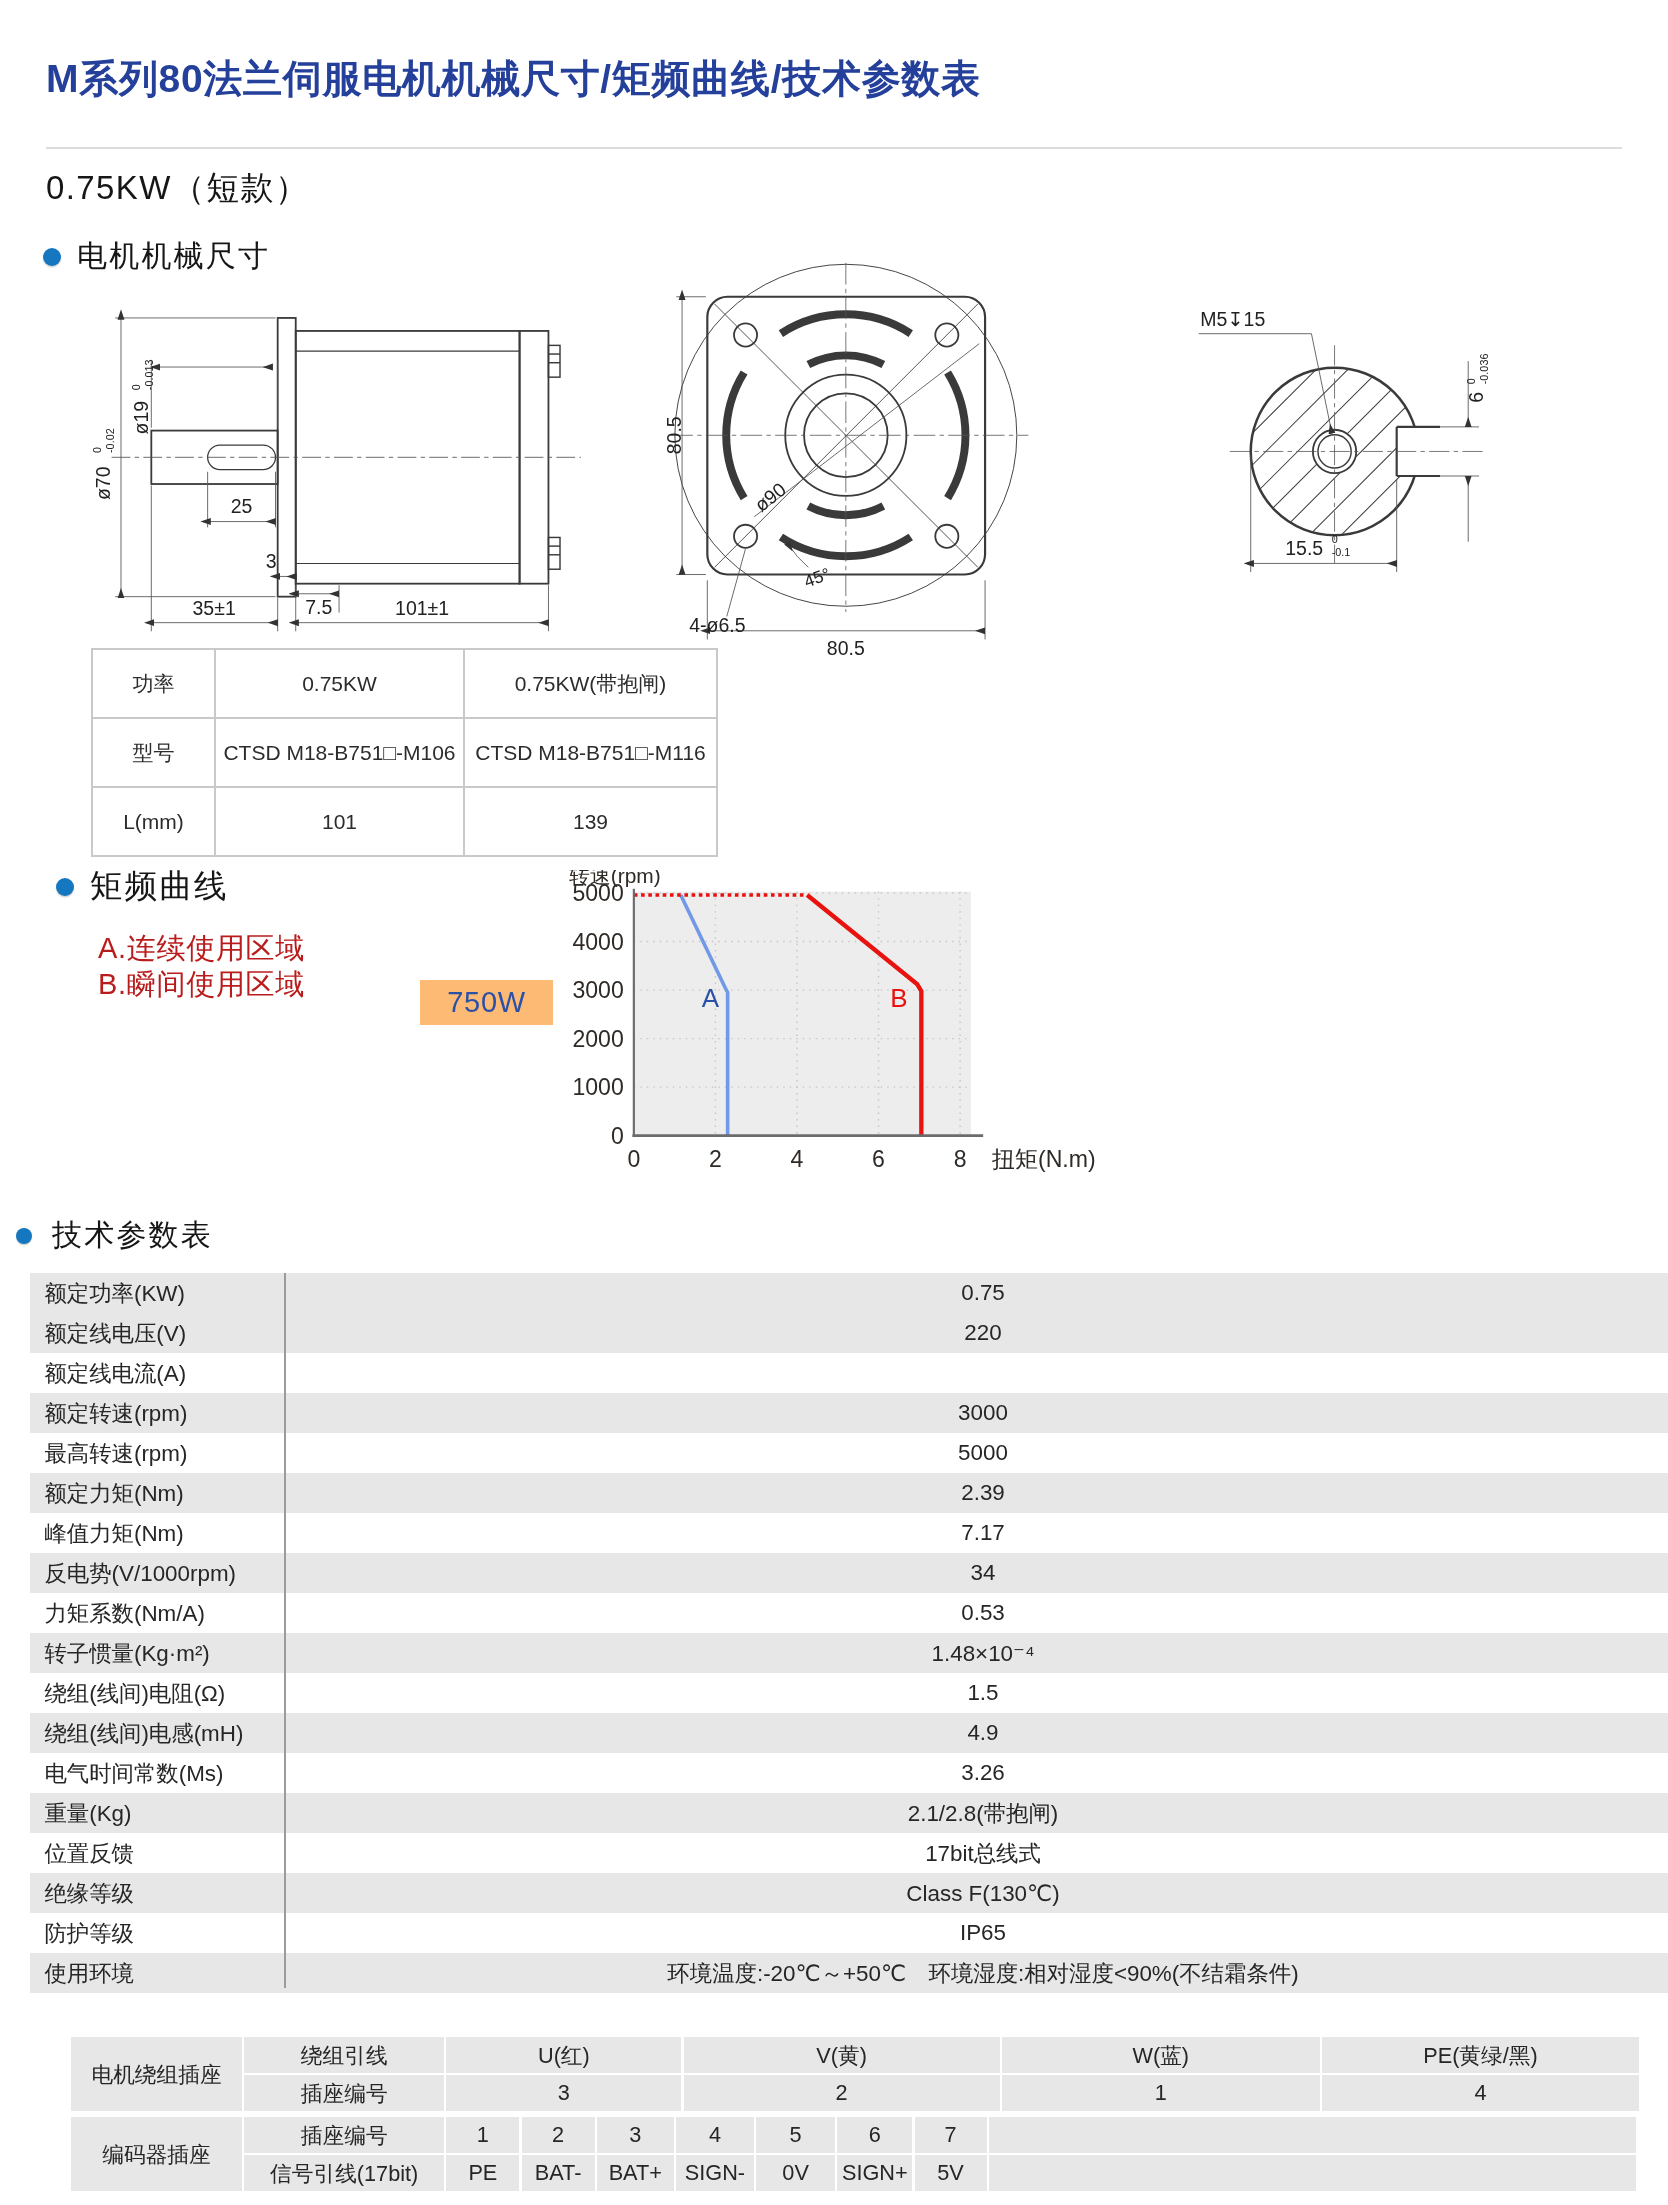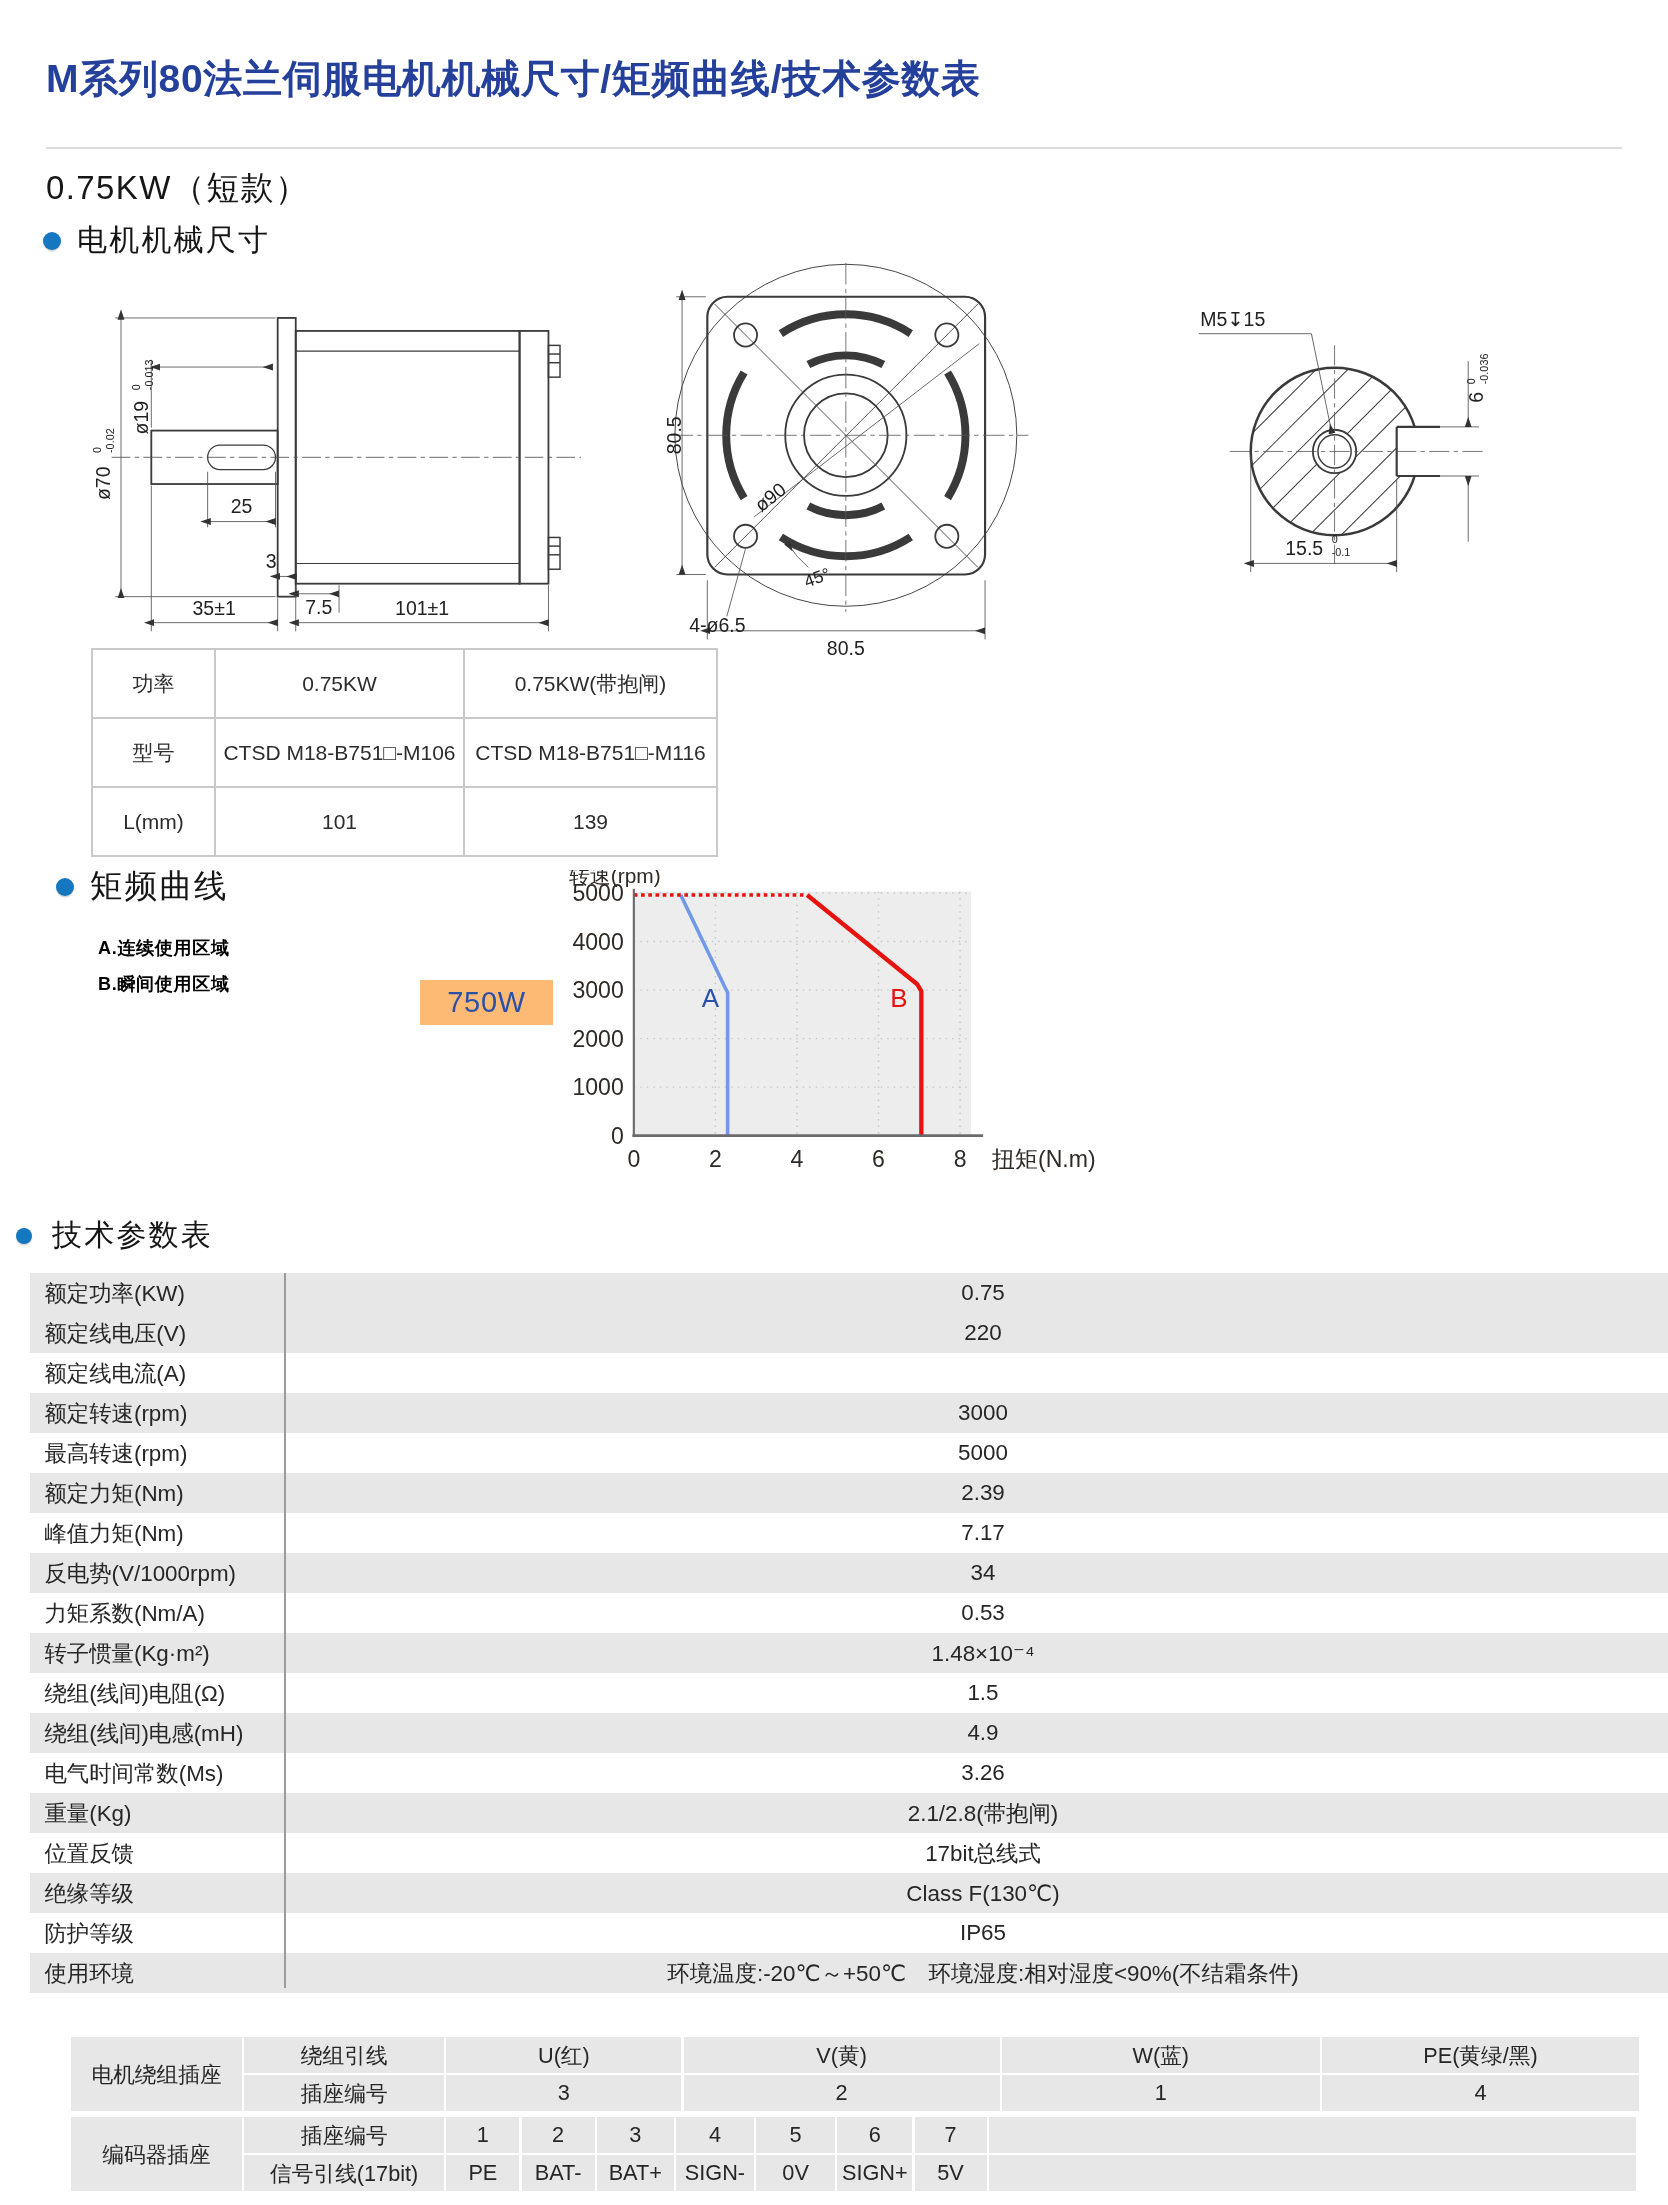--- a/index.html
+++ b/index.html
@@ -5,21 +5,21 @@
   html,body{margin:0;padding:0;background:#fff;}
   .page{position:relative;width:1668px;height:2205px;background:#fff;overflow:hidden;
         font-family:"Liberation Sans","DejaVu Sans",sans-serif;color:#222;}
   .abs{position:absolute;}
   .doc-title{left:46px;top:52px;font-size:39px;font-weight:bold;color:#24409a;letter-spacing:0.7px;}
   .title-rule{left:46px;top:147px;width:1576px;height:2.2px;background:#dcdcdc;}
   .subtitle{left:46px;top:166px;font-size:33px;color:#161616;letter-spacing:1.4px;}
   .section{display:flex;align-items:center;gap:16px;}
   .bullet{width:18px;height:18px;border-radius:50%;background:#1577bf;box-shadow:0 1.4px 1.4px rgba(0,0,0,.18);}
   .section-label{font-size:30px;color:#161616;letter-spacing:2.2px;}
-  .legend{font-size:18px;color:#000000;line-height:36px;letter-spacing:0.7px;font-weight:bold;}
+  .legend{font-size:29px;color:#b91c1c;line-height:36px;letter-spacing:0.7px;}
   .power-chip{left:420px;top:980px;width:133px;height:45px;background:#fdba74;color:#2b50a8;
               font-size:29px;display:flex;align-items:center;justify-content:center;letter-spacing:0.7px;}
   
   .size-table{left:91px;top:648px;border-collapse:collapse;border-radius:28px;}
   .size-table td{border:2.2px solid #c9c9c9;background:#fff;text-align:center;
                  font-size:21px;color:#2c2c2c;height:67px;padding:0;}
   .size-table td.c0{width:121px;}
   .size-table td.c1{width:247px;}
   .size-table td.c2{width:251px;}
   
@@ -47,21 +47,21 @@
 </style>
 </head>
 <body>
 
 <div class="page">
 
   <div class="abs doc-title">M系列80法兰伺服电机机械尺寸/矩频曲线/技术参数表</div>
   <div class="abs title-rule"></div>
   <div class="abs subtitle">0.75KW（短款）</div>
 
-  <div class="abs section" style="left:43px;top:220px;">
+  <div class="abs section" style="left:43px;top:236px;">
     <span class="bullet"></span>
     <span class="section-label">电机机械尺寸</span>
   </div>
 
   <svg class="abs" style="left:43px;top:273px;" width="556" height="365" viewBox="0 0 770 505">
     <defs>
       <marker id="ar1" markerWidth="12" markerHeight="10" refX="10" refY="5" orient="auto">
         <path d="M0,5 L12,1 L12,9 Z" fill="#333"></path>
       </marker>
     </defs>

